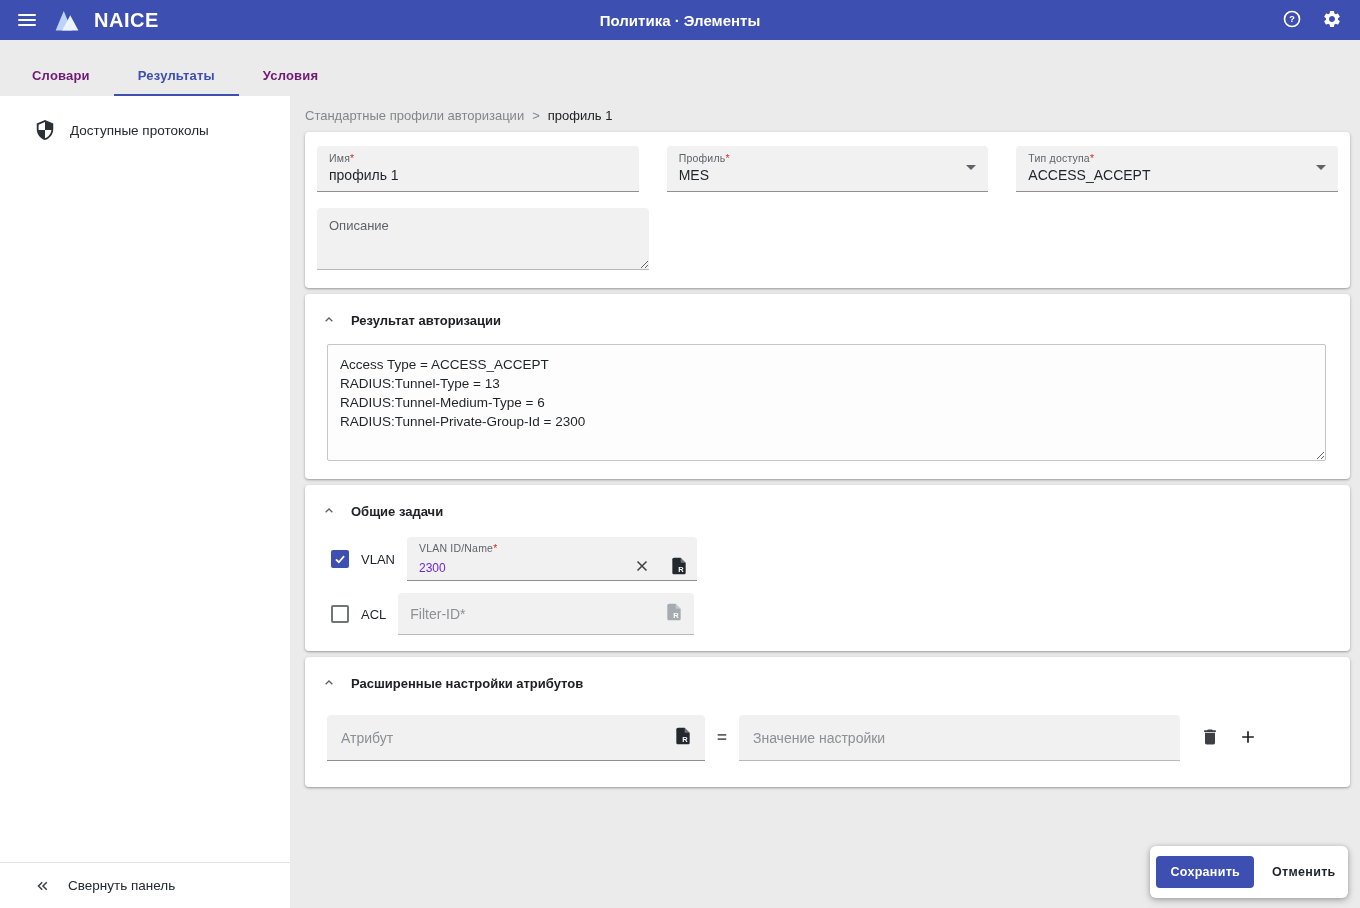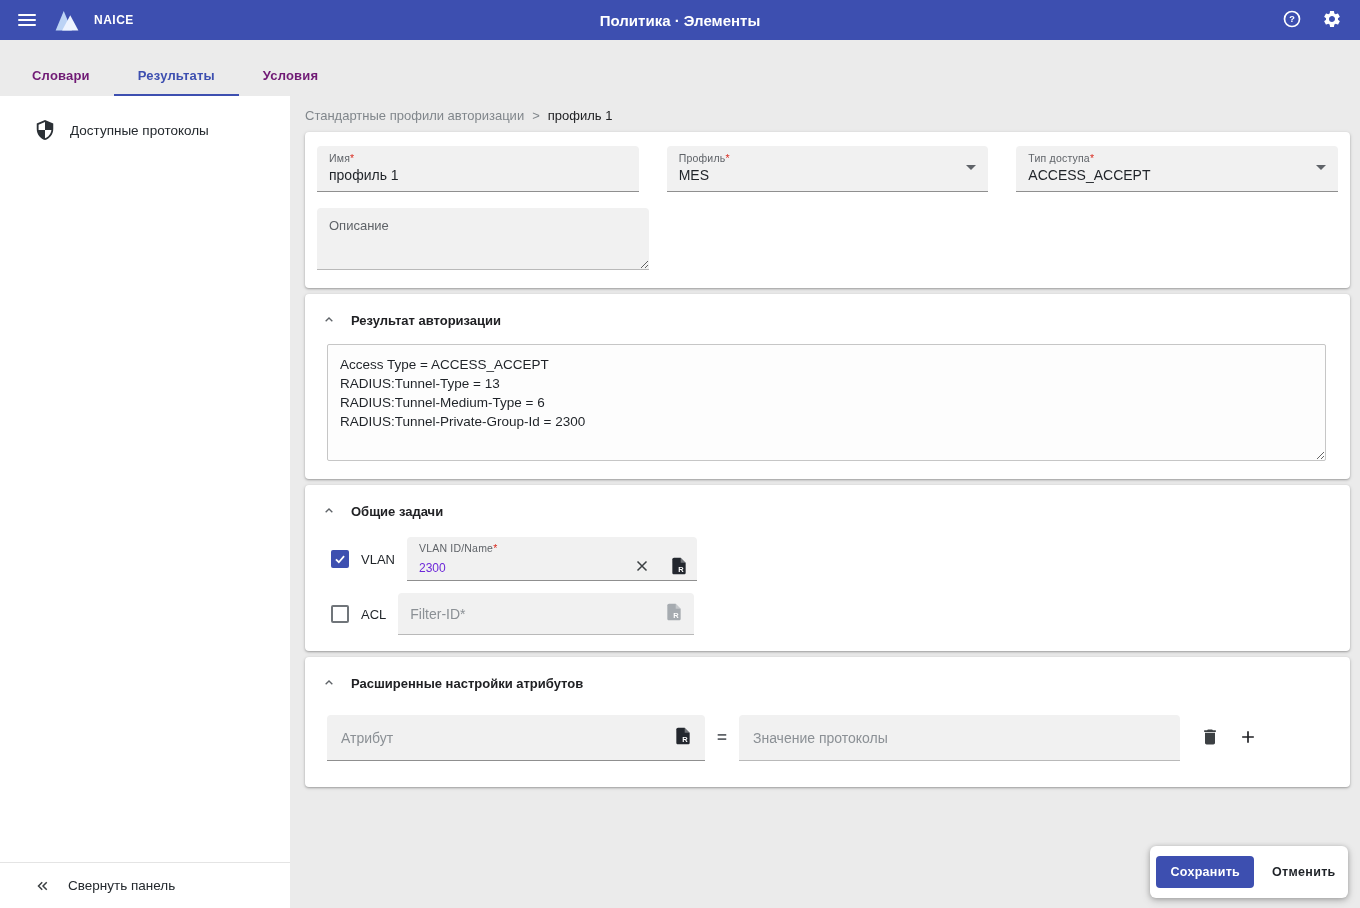--- a/index.html
+++ b/index.html
@@ -5,21 +5,21 @@
   * { box-sizing: border-box; }
   body {
     margin: 0; width: 1360px; height: 908px; overflow: hidden; position: relative;
     background: #ebebeb; font-family: "Liberation Sans", sans-serif; color: #1f2328;
   }
   
   .appbar { height: 40px; background: #3d4fb0; display: flex; align-items: center; padding: 0 14px; color: #fff; position: relative; }
   .appbar-left { display: flex; align-items: center; gap: 10px; }
   .icon-btn { background: none; border: none; padding: 4px; cursor: pointer; color: #fff; display: flex; align-items: center; }
   .hamburger i { display: block; width: 18px; height: 2px; background: #fff; margin: 3px 0; border-radius: 1px; }
-  .brand { font-size: 12px; font-weight: 700; letter-spacing: .5px; }
+  .brand { font-size: 20px; font-weight: 700; letter-spacing: .5px; }
   .appbar-title { position: absolute; left: 50%; transform: translateX(-50%); font-size: 15px; font-weight: 700; }
   .appbar-right { margin-left: auto; display: flex; align-items: center; gap: 12px; }
   
   .tabs { display: flex; padding: 16px 0 0 8px; height: 56px; }
   .tab { padding: 0 24px; display: flex; align-items: center; font-size: 13px; font-weight: 600; color: #701a75; border-bottom: 2px solid transparent; cursor: pointer; letter-spacing: .2px; }
   .tab.active { color: #3d4fb0; border-bottom-color: #3d4fb0; }
   
   .content { display: flex; height: 812px; }
   .sidebar { width: 290px; background: #fff; display: flex; flex-direction: column; flex-shrink: 0; }
   .side-items { padding-top: 14px; flex: 1; }
@@ -262,21 +262,21 @@
                 <svg width="20" height="20" viewBox="0 0 24 24">
                     <path fill="currentColor" d="M14 2H6c-1.1 0-2 .9-2 2v16c0 1.1.9 2 2 2h12c1.1 0 2-.9 2-2V8l-6-6z"></path>
                     <path fill="#fff" opacity=".35" d="M14 2v6h6z"></path>
                     <text x="14.5" y="19.5" text-anchor="middle" font-size="9" font-weight="bold" fill="#fff">R</text>
                   </svg>
               </span>
             </button>
           </div>
           <span class="equals">=</span>
           <div class="value-field">
-            <span class="placeholder">Значение протоколы</span>
+            <span class="placeholder">Значение настройки</span>
           </div>
           <button class="mini-btn trash-btn">
             <span>
               <svg width="20" height="20" viewBox="0 0 24 24">
                   <path fill="#3c4043" d="M6 19c0 1.1.9 2 2 2h8c1.1 0 2-.9 2-2V7H6v12zM19 4h-3.5l-1-1h-5l-1 1H5v2h14V4z"></path>
                 </svg>
             </span>
           </button>
           <button class="mini-btn plus-btn">
             <span>

